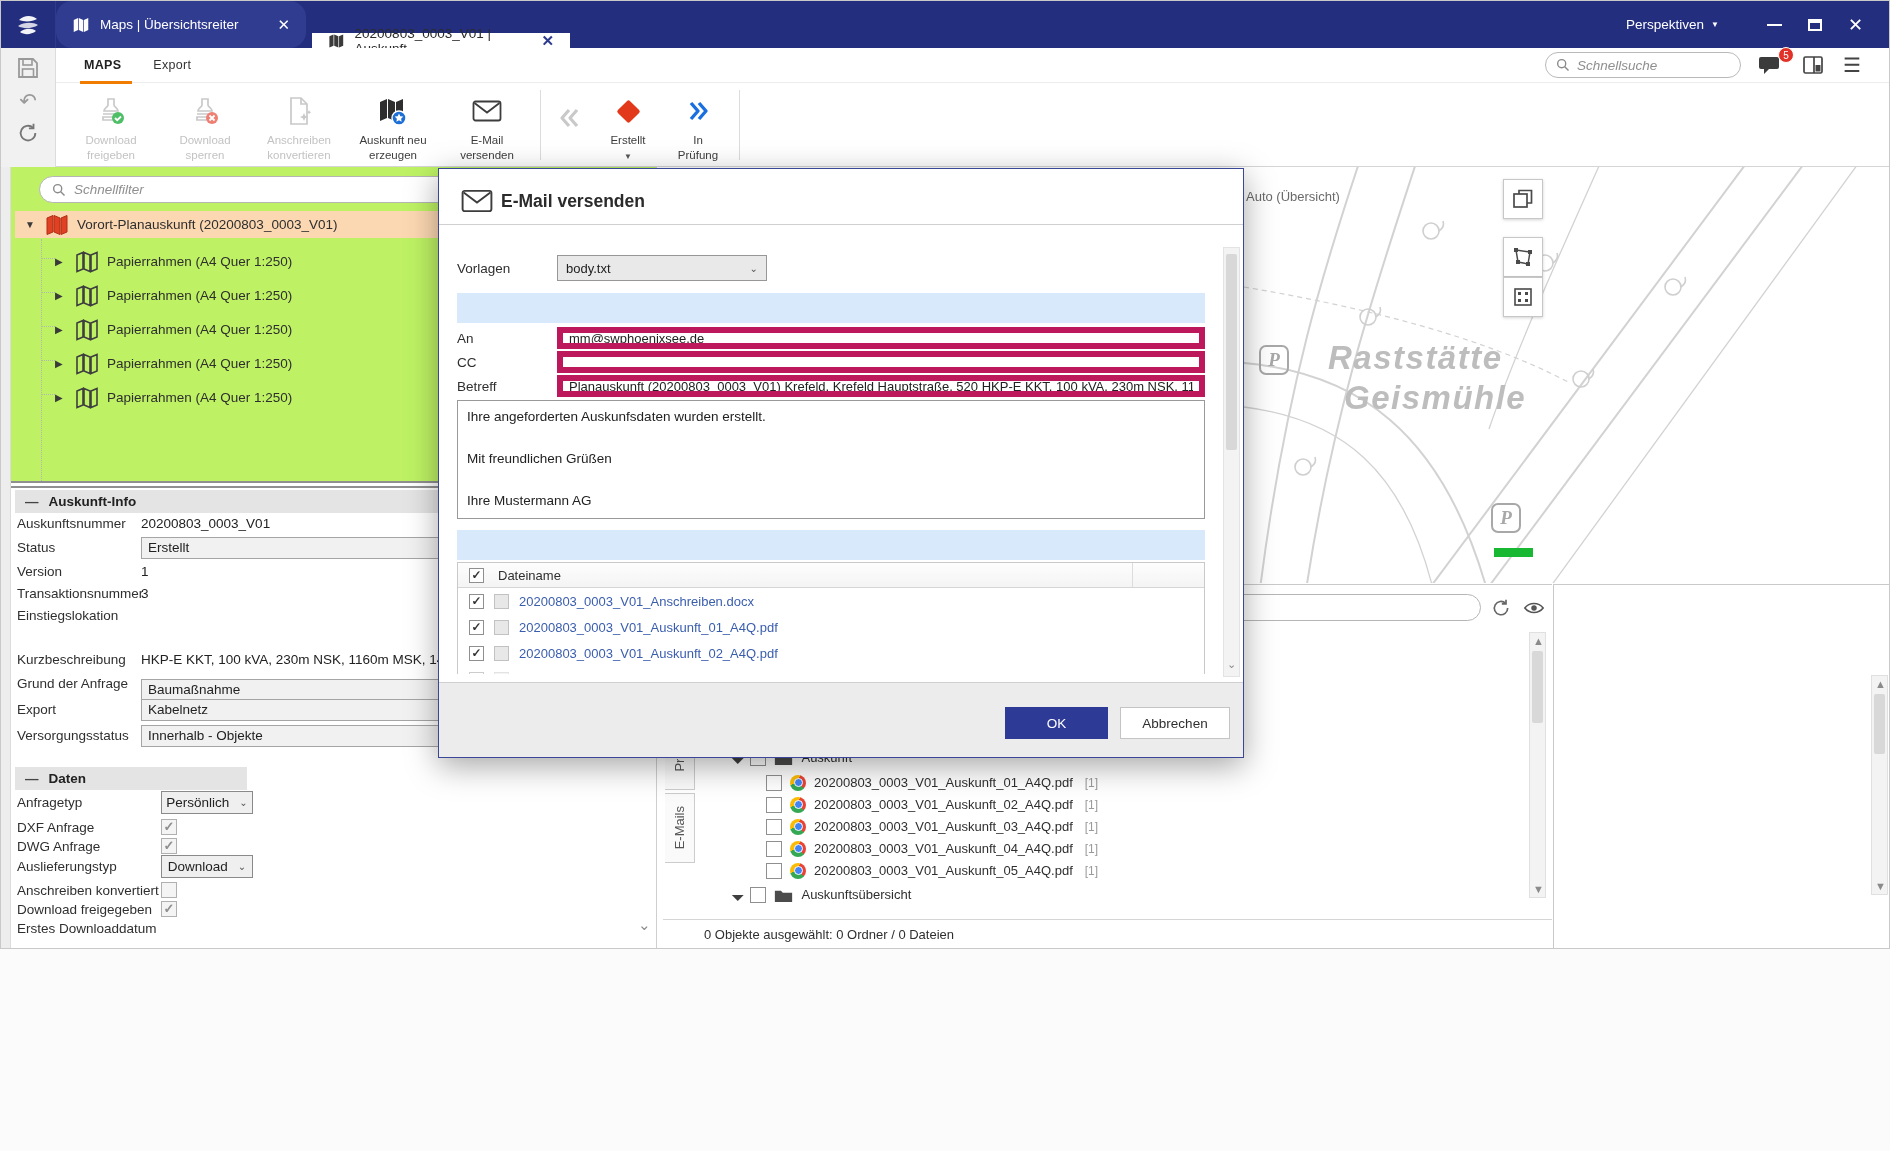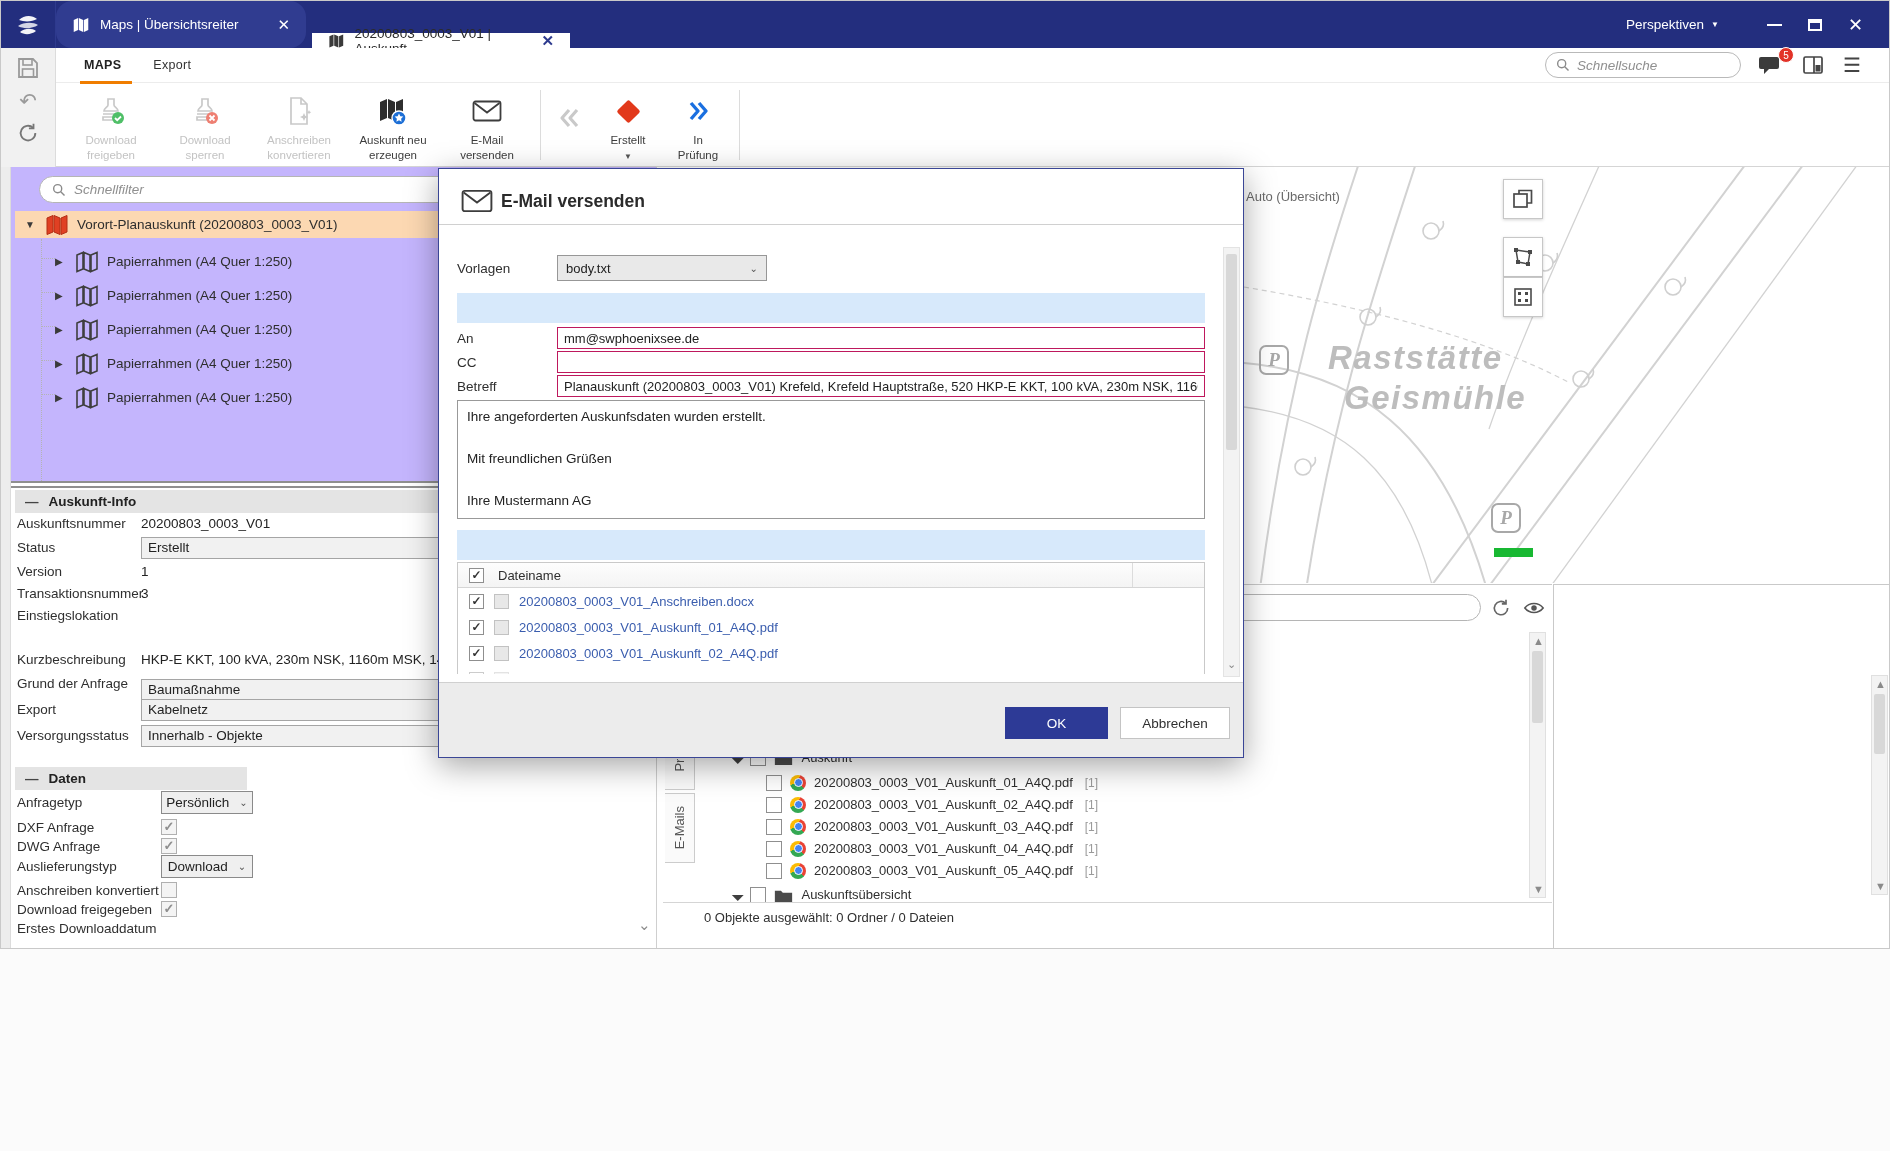--- a/index.html
+++ b/index.html
@@ -43,21 +43,21 @@
   .narrow { width:46px; }
   .diamond { width:17px; height:17px; background:#e2391b; transform:rotate(45deg); border-radius:2px; }
   .caret-sm { font-size:8px; color:#555; line-height:3px; }
 
   
   .left-rail { position:absolute; left:0; top:47px; width:55px; height:119px; background:#f1f1f1; border-right:1px solid #dcdcdc; display:flex; flex-direction:column; align-items:center; padding-top:9px; gap:11px; }
   .rail-ic { color:#9a9a9a; font-size:21px; line-height:1; }
   .left-gutter { position:absolute; left:0; top:166px; width:10px; bottom:0; background:#ededed; border-right:1px solid #dcdcdc; }
 
   
-  .tree-panel { position:absolute; left:10px; top:166px; width:645px; height:314px; background:#c4b5fd; }
+  .tree-panel { position:absolute; left:10px; top:166px; width:645px; height:314px; background:#bef264; }
   .filter-pill { position:absolute; left:28px; top:9px; width:600px; height:27px; border:1px solid #b5b5b5; border-radius:14px; display:flex; align-items:center; gap:8px; padding:0 12px; background:#fff; }
   .filter-pill input { border:0; outline:0; flex:1; font-size:13.5px; font-style:italic; font-family:"Liberation Sans",sans-serif; color:#555; }
   .filter-pill input::placeholder { color:#8f8f8f; font-style:italic; }
   .tree-row { position:absolute; left:4px; height:27px; display:flex; align-items:center; font-size:13.5px; color:#2e2e2e; }
   .tree-root { width:620px; background:#fcd8b2; }
   .tguide { position:absolute; left:30px; top:72px; width:1px; height:322px; border-left:1px dotted #b4b4b4; }
   .tstub { position:absolute; left:30px; width:14px; height:1px; border-top:1px dotted #b4b4b4; }
   .exp { width:12px; font-size:10px; color:#3a3a3a; }
   .map-ic { flex:0 0 auto; }
 
@@ -89,32 +89,32 @@
   
   .bottom-panel { position:absolute; left:662px; top:583px; width:889px; height:365px; background:#fff; border-top:1px solid #c9c9c9; }
   .side-tab { position:absolute; left:2px; width:30px; border:1px solid #cccccc; border-left:none; background:#fafafa; color:#555; font-size:13px; display:flex; align-items:center; justify-content:center; }
   .side-tab span { writing-mode:vertical-rl; transform:rotate(180deg); }
   .qbar-pill { position:absolute; left:338px; top:9px; width:480px; height:27px; border:1px solid #b5b5b5; border-radius:14px; display:flex; align-items:center; gap:8px; padding:0 12px; }
   .brow { position:absolute; height:23px; display:flex; align-items:center; gap:8px; font-size:13px; color:#2f2f2f; }
   .bexp { color:#3f3f3f; font-size:11px; transform:rotate(45deg); }
   .fbadge { color:#9a9a9a; font-size:12px; margin-left:4px; }
   .chrome { position:relative; width:16px; height:16px; border-radius:50%; background:conic-gradient(from 135deg,#34a853 0 120deg,#fbbc05 0 240deg,#ea4335 0 360deg); flex:0 0 auto; }
   .chrome::after { content:""; position:absolute; inset:3.5px; background:#4285f4; border:1.5px solid #fff; border-radius:50%; }
-  .statusbar { position:absolute; left:0; right:0; top:317px; height:30px; border-top:1px solid #d5d5d5; display:flex; align-items:center; padding-left:41px; font-size:13px; color:#2f2f2f; }
+  .statusbar { position:absolute; left:0; right:0; top:334px; height:30px; border-top:1px solid #d5d5d5; display:flex; align-items:center; padding-left:41px; font-size:13px; color:#2f2f2f; }
   .sb-track { position:absolute; width:17px; background:#f3f3f3; border:1px solid #e0e0e0; }
   .sb-thumb { position:absolute; left:2px; width:11px; background:#d8d8d8; border-radius:2px; }
   .sb-arrow { position:absolute; width:17px; text-align:center; color:#8a8a8a; font-size:11px; line-height:16px; }
   .right-lower { position:absolute; left:1552px; top:583px; width:338px; height:365px; background:#fff; border-top:1px solid #c9c9c9; border-left:1px solid #c9c9c9; }
 
   
   .dialog { position:absolute; left:437px; top:167px; width:806px; height:590px; background:#fff; border:1px solid #3a4696; box-shadow:0 8px 30px rgba(0,0,0,.35); z-index:50; }
   .dlg-title { position:absolute; left:62px; top:22px; font-size:17.5px; font-weight:bold; color:#2b2b2b; }
   .dlg-div { position:absolute; left:0; right:0; top:55px; height:1px; background:#d0d0d0; }
   .dlg-label { position:absolute; left:18px; font-size:13.5px; color:#2f2f2f; }
-  .dlg-input { position:absolute; left:118px; width:648px; height:22px; border:1px solid #be185d; font-size:13px; padding:2px 6px; font-family:"Liberation Sans",sans-serif; color:#222; background:#fff; }
+  .dlg-input { position:absolute; left:118px; width:648px; height:22px; border:6px solid #be185d; font-size:13px; padding:2px 6px; font-family:"Liberation Sans",sans-serif; color:#222; background:#fff; }
   .blue-band { position:absolute; left:18px; width:748px; height:30px; background:#d7e9fb; }
   .dlg-select { position:absolute; left:118px; top:86px; width:210px; height:26px; background:#e9e9e9; border:1px solid #979797; display:flex; align-items:center; justify-content:space-between; padding:0 8px; font-size:13px; color:#222; }
   .dlg-body { position:absolute; left:18px; top:231px; width:748px; height:119px; border:1px solid #999; font-size:13.5px; line-height:1.55; padding:6px 9px; color:#222; font-family:"Liberation Sans",sans-serif; resize:none; white-space:pre-line; overflow:hidden; }
   .dlg-table { position:absolute; left:18px; top:393px; width:748px; height:112px; border:1px solid #c9c9c9; border-bottom:none; overflow:hidden; }
   .dt-hdr { height:25px; display:flex; align-items:center; gap:14px; padding-left:11px; border-bottom:1px solid #d5d5d5; background:linear-gradient(#fdfdfd,#f4f4f4); font-size:13px; color:#2f2f2f; position:relative; }
   .dt-colsep { position:absolute; left:674px; top:0; bottom:0; width:1px; background:#dcdcdc; }
   .dt-row { height:26px; display:flex; align-items:center; gap:10px; padding-left:11px; font-size:13px; }
   .dt-row .name { color:#3a5dae; }
   .dt-cb { width:15px; height:15px; border:1px solid #8f8f8f; background:#fff; font-size:12px; line-height:13px; text-align:center; color:#333; font-weight:bold; flex:0 0 auto; }
   .file-ph { width:15px; height:15px; background:#e8e8e8; border:1px solid #c2c2c2; flex:0 0 auto; }

